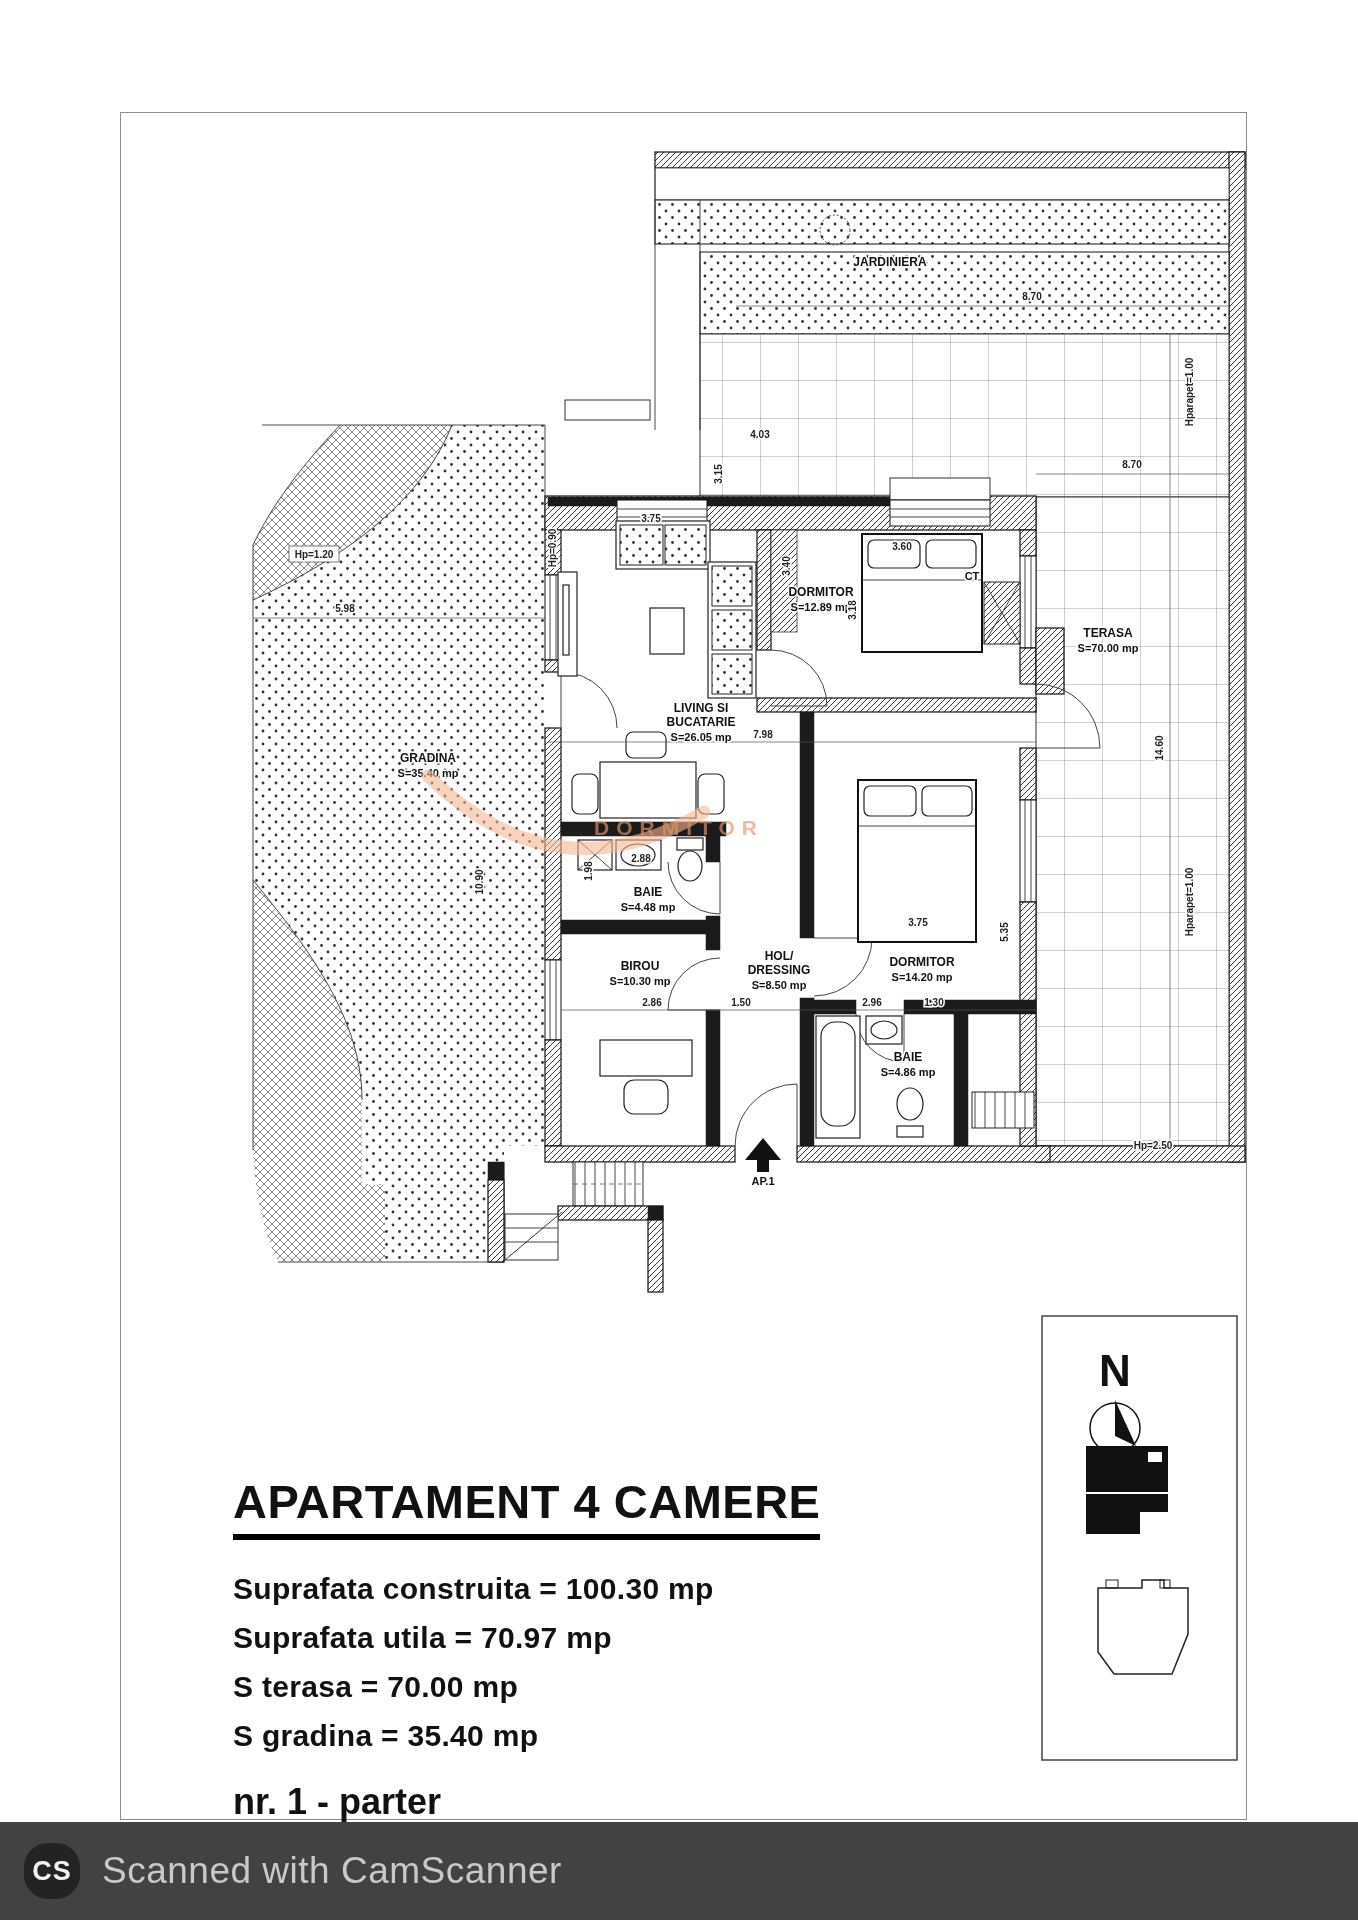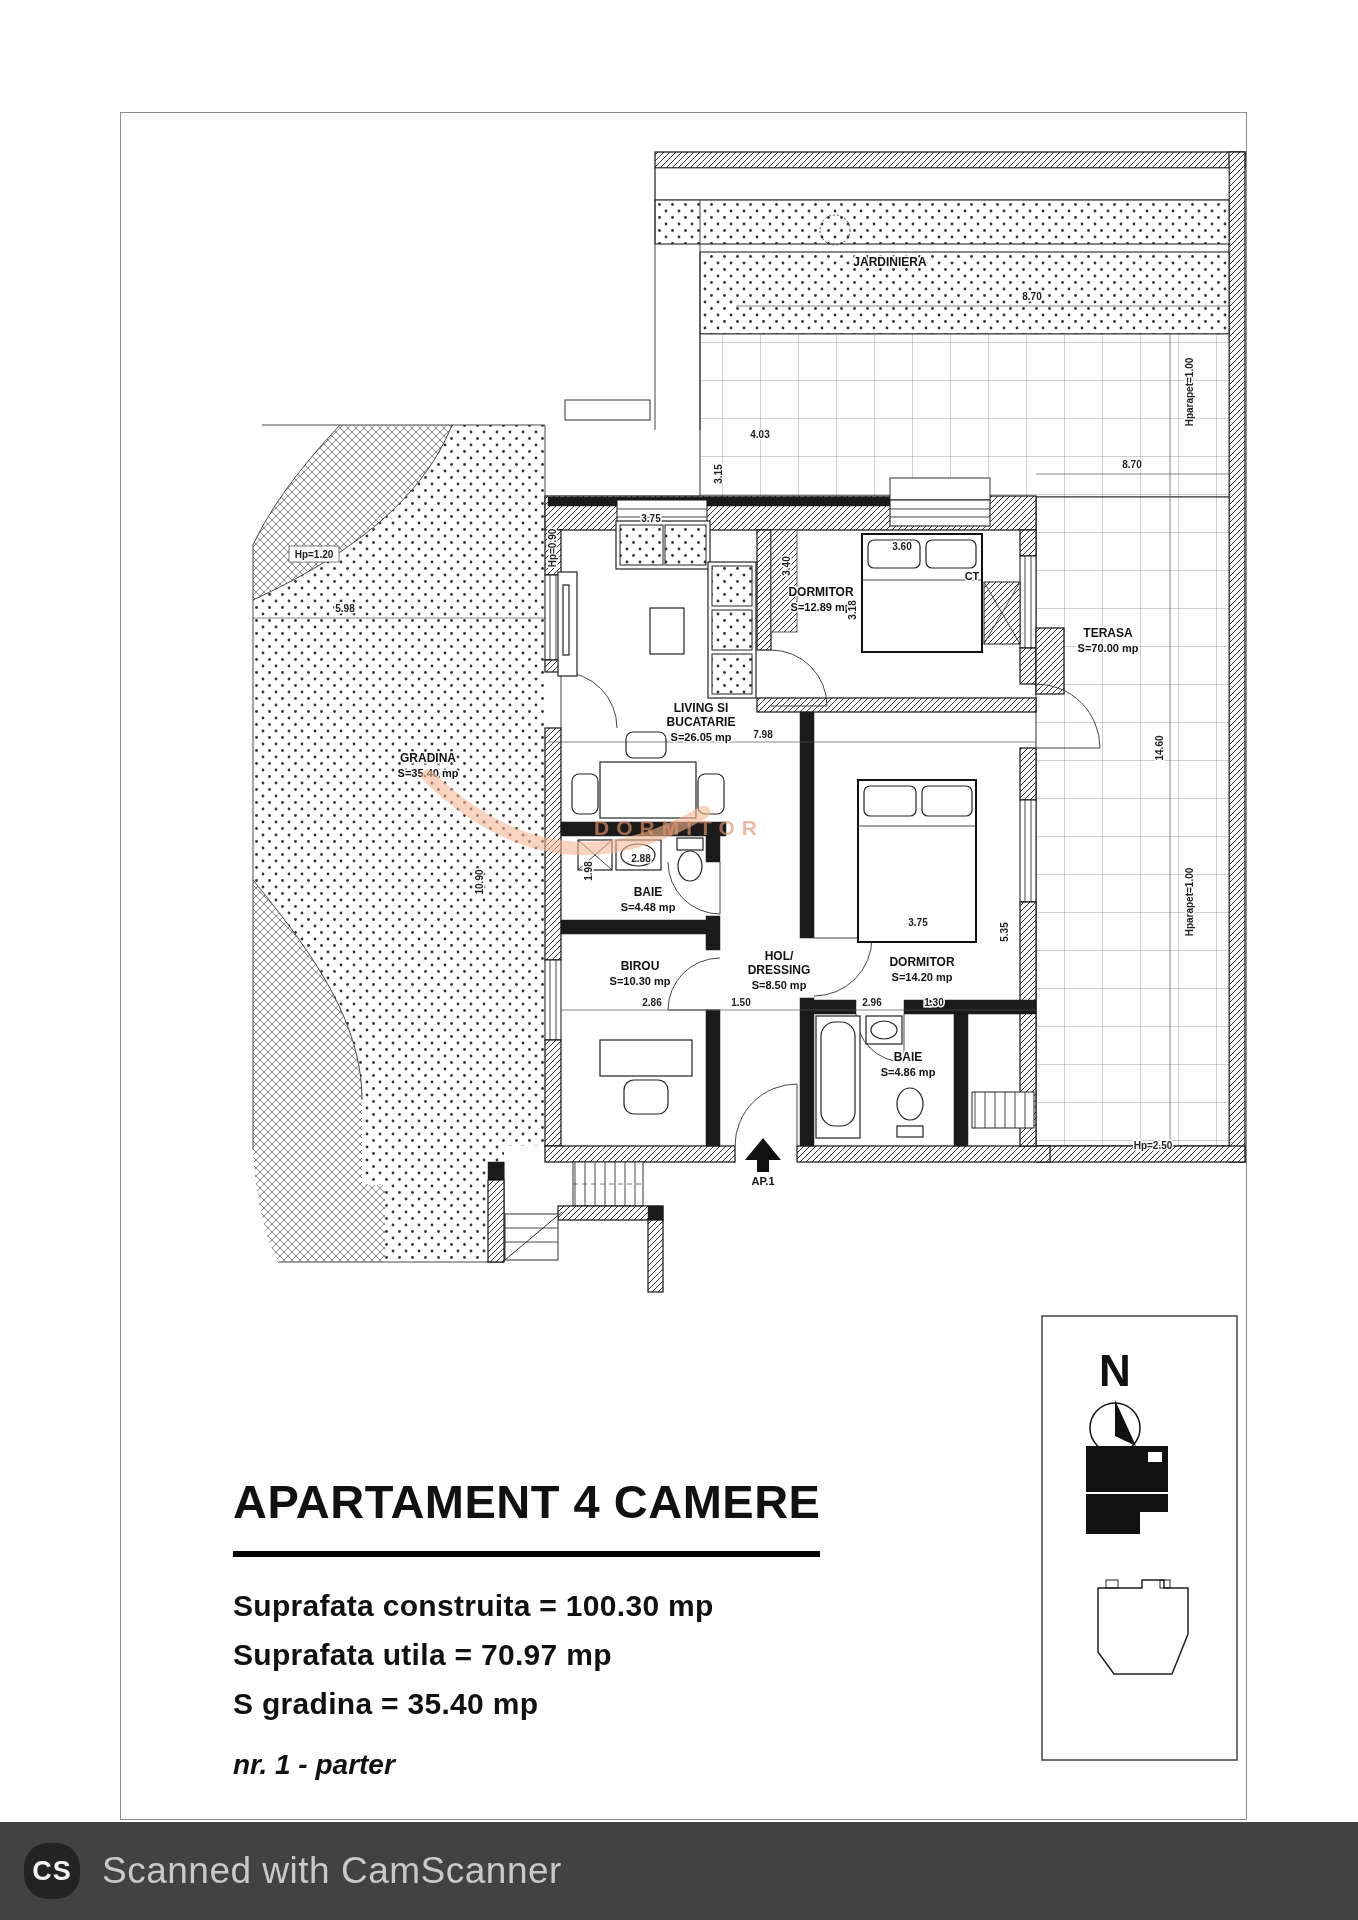--- a/index.html
+++ b/index.html
@@ -15,24 +15,24 @@
   .dim{font-size:10px;font-weight:bold;fill:#222;paint-order:stroke;stroke:#fff;stroke-width:3px;}
   .thin{stroke:#333;stroke-width:0.9;fill:none;}
   .wall{fill:url(#hatch);stroke:#111;stroke-width:1.2;}
   .bwall{fill:#1b1b1b;stroke:#1b1b1b;stroke-width:0.5;}
   .furn{fill:#fff;stroke:#222;stroke-width:1.2;}
   .door{fill:none;stroke:#444;stroke-width:1;}
   .dimline{stroke:#555;stroke-width:0.7;fill:none;}
   
   .tb{position:absolute;left:233px;top:1474px;}
   .tb-title{font-size:47px;font-weight:800;letter-spacing:0.5px;display:inline-block;
-       border-bottom:6px solid #000;padding-bottom:22px;margin:0;}
+       border-bottom:6px solid #000;padding-bottom:5px;margin:0;}
   .tb-spec{font-size:30px;font-weight:bold;margin:15px 0;letter-spacing:0.3px;}
   .tb-spec:first-of-type{margin-top:32px;}
-  .tb-unit{font-size:28px;font-weight:bold;margin-top:28px;font-style:italic;}
+  .tb-unit{font-size:36px;font-weight:bold;margin-top:28px;}
   
   .wm-text{position:absolute;left:594px;top:816px;font-size:21px;font-weight:bold;
        letter-spacing:7px;color:#e8956a;opacity:0.65;}
   
   .footer{position:absolute;left:0;top:1822px;width:1358px;height:98px;background:#424242;
        display:flex;align-items:center;}
   .cs-logo{width:56px;height:56px;margin-left:24px;background:#232323;border-radius:24px;
        color:#f2f2f2;font-weight:bold;font-size:27px;display:flex;align-items:center;
        justify-content:center;letter-spacing:1px;}
   .footer-text{margin-left:22px;font-size:37px;color:#c9c9c9;letter-spacing:0.5px;}
@@ -332,20 +332,21 @@
     </g>
   </g>
 </svg>
 
 <div class="wm-text">DORMITOR</div>
 
 <div class="tb">
   <h1 class="tb-title">APARTAMENT 4 CAMERE</h1>
   <div class="tb-spec">Suprafata construita = 100.30 mp</div>
   <div class="tb-spec">Suprafata utila = 70.97 mp</div>
+  <div class="tb-spec">S terasa = 70.00 mp</div>
   <div class="tb-spec">S gradina = 35.40 mp</div>
   <div class="tb-unit">nr. 1 - parter</div>
 </div>
 
 <div class="footer">
   <div class="cs-logo">CS</div>
   <div class="footer-text">Scanned with CamScanner</div>
 </div>
 
 </body></html>

